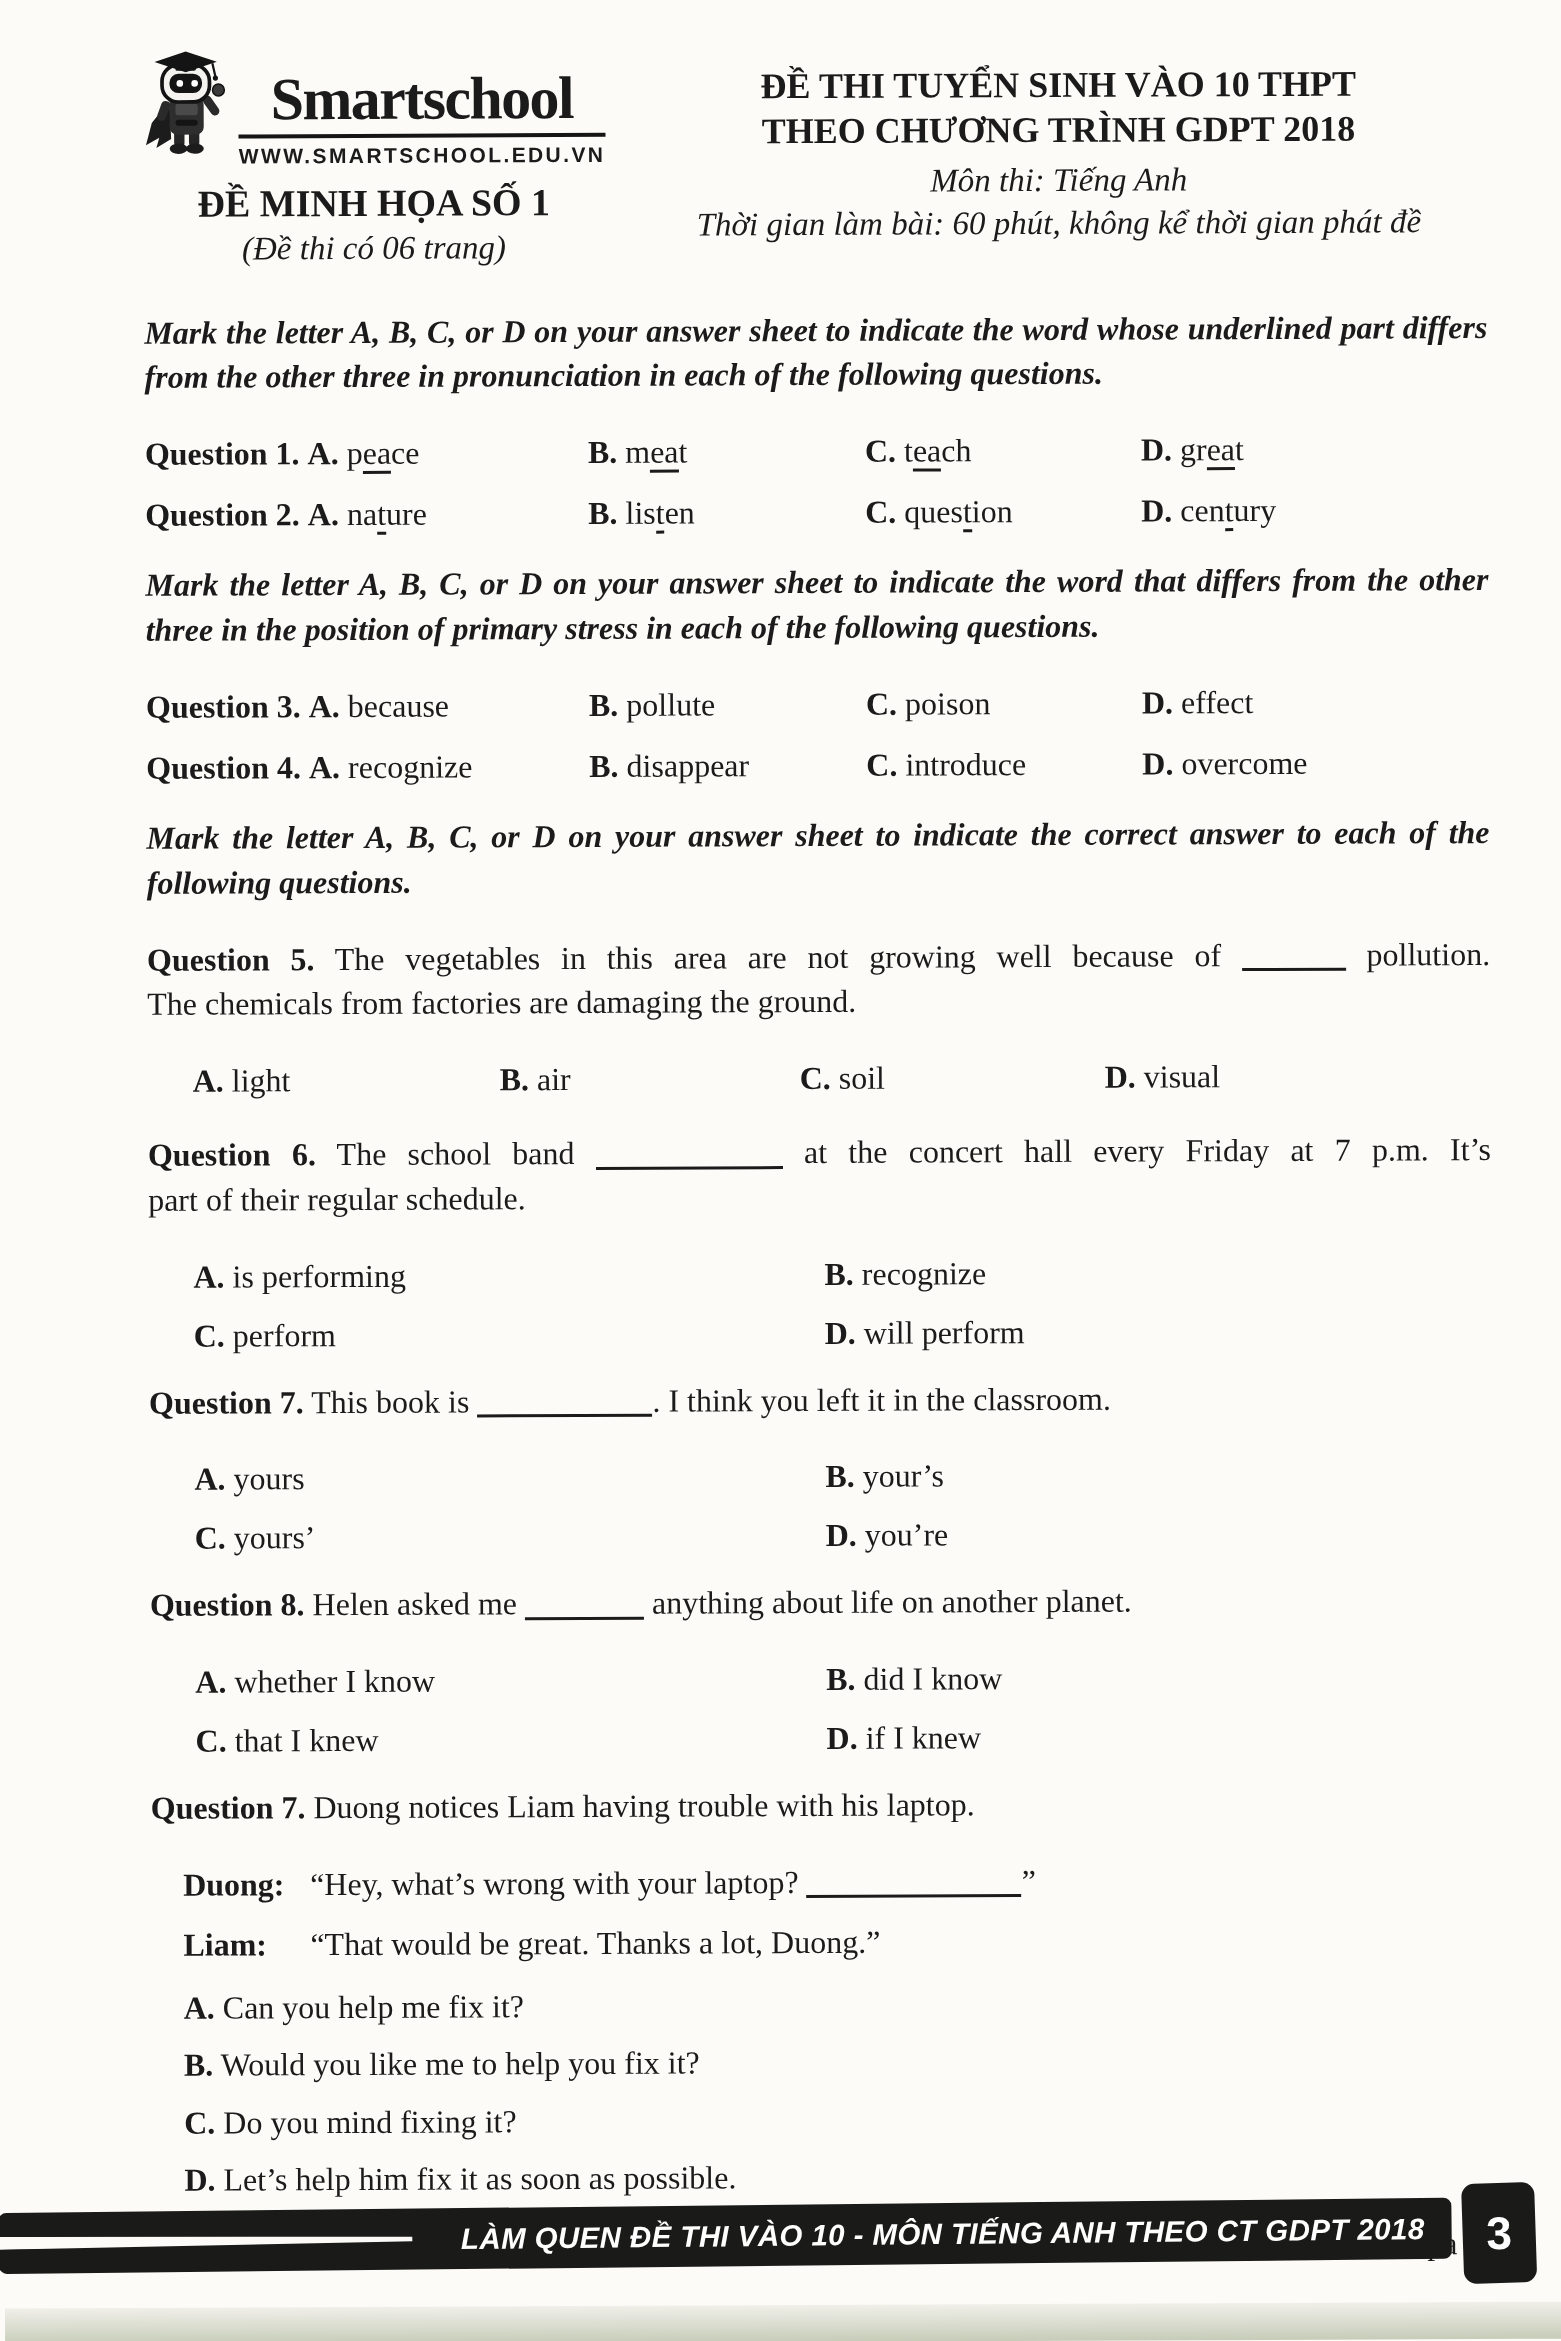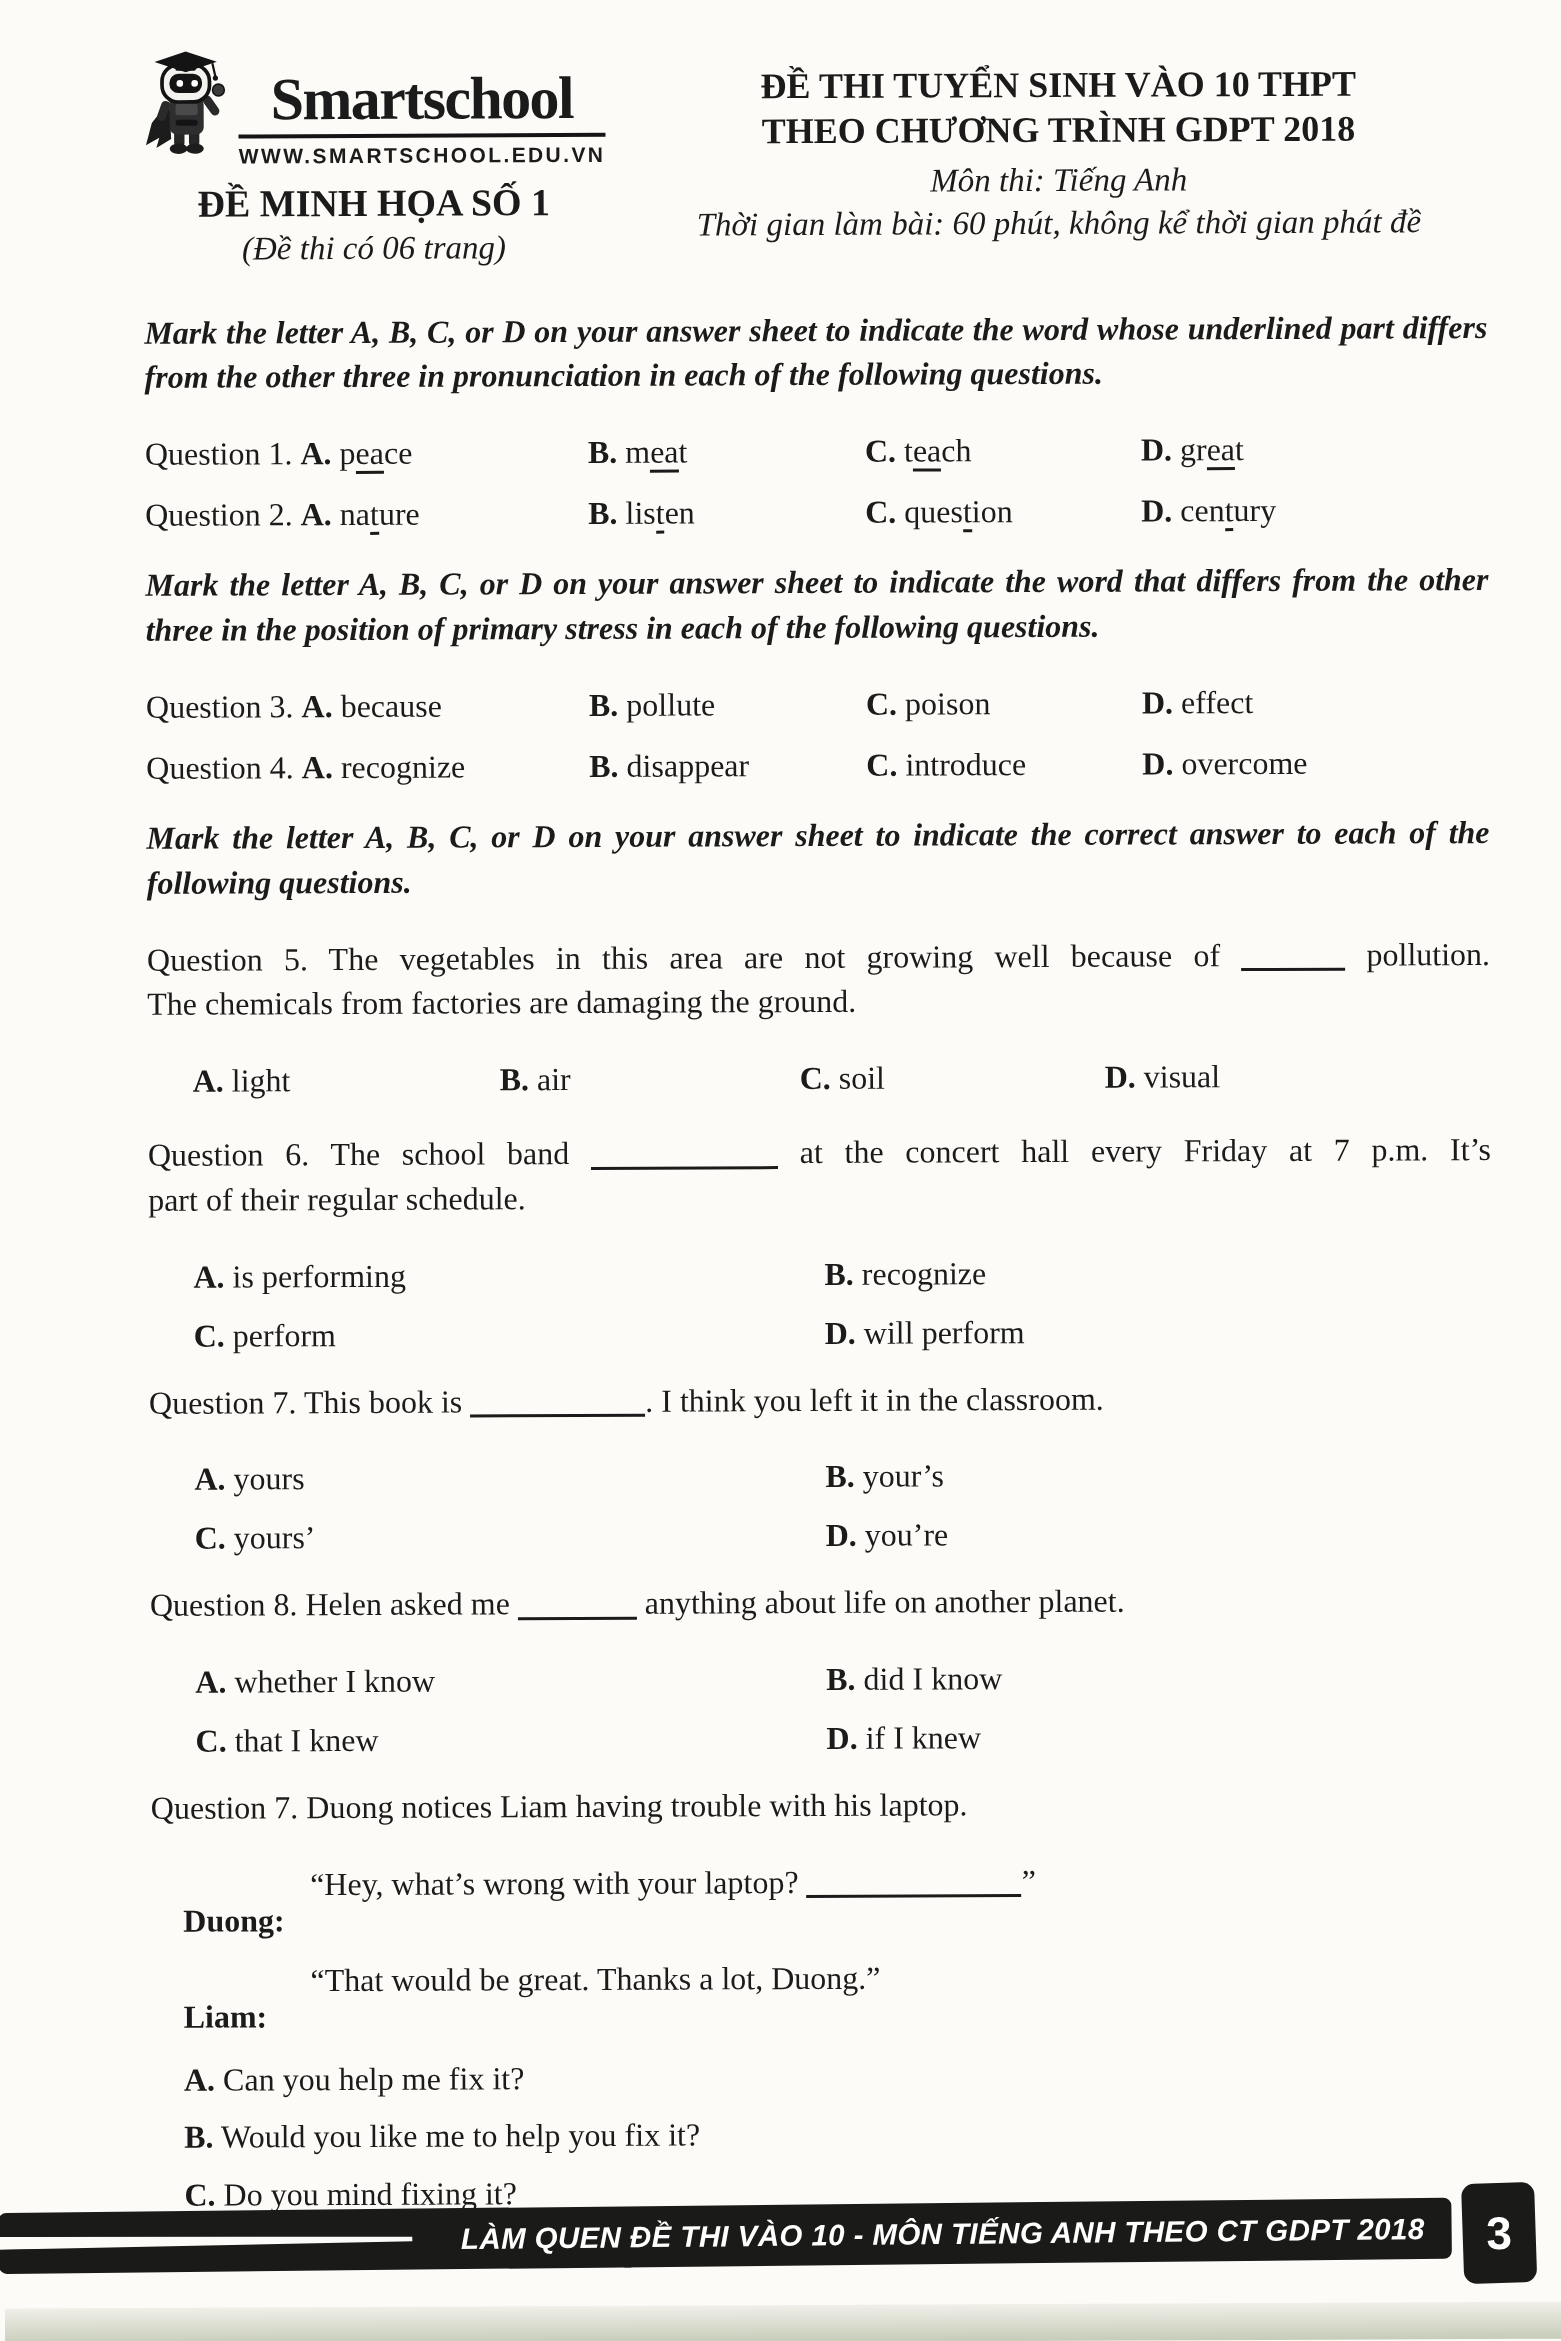--- a/index.html
+++ b/index.html
@@ -21,32 +21,32 @@
   .hdr-right{flex:1;text-align:center;padding-top:17.5px;}
   .t1,.t2{font-weight:bold;font-size:36px;line-height:1.25;}
   .subj{font-style:italic;font-size:33px;margin-top:9.6px;}
   .time{font-style:italic;font-size:33px;margin-top:6.4px;}
   
   .main{padding:17.5px 118px 0 148px;font-size:32px;line-height:1.4;}
   .instr{font-weight:bold;font-style:italic;margin-top:25.5px;text-align:justify;}
   .qrow4{display:grid;grid-template-columns:443px 277px 276px 1fr;margin-top:16px;}
   .optsrow{display:grid;grid-template-columns:307px 300px 305px 1fr;margin:12.7px 0 0 45px;}
   .optsrow2{display:grid;grid-template-columns:631px 1fr;margin:17.5px 0 0 45px;}
-  .qno{font-weight:normal;}
+  .qno{font-weight:bold;}
   .ol{font-weight:bold;}
   .stem{margin-top:22px;}
   .jline{display:block;text-align:justify;text-align-last:justify;}
   .nline{display:block;}
   .stem-lastjust{text-align:justify;text-align-last:justify;}
   .u{border-bottom:3.2px solid #1b1b1b;}
   .blank{display:inline-block;border-bottom:3.2px solid #1b1b1b;height:1em;margin-bottom:-5.6px;}
   .bk5{width:104px;} .bk6{width:187px;} .bk7{width:175px;} .bk8{width:119px;}
   .bk9{width:215px;} .bk10{width:108px;}
   .dlg{display:flex;margin:16px 0 0 32px;}
-  .spk{font-weight:bold;width:127px;flex:0 0 auto;margin-top:36px;}
+  .spk{font-weight:bold;width:127px;flex:0 0 auto;}
   .utt{flex:1;}
   .sopt{margin:12.7px 0 0 32px;}
   .sopt.first{margin-top:17.5px;}
   
   .ribbon{position:absolute;left:-6.4px;top:2205px;width:1453px;height:61px;background:#1a1a18;
           border-radius:8px;transform:rotate(-0.35deg);display:flex;align-items:center;
           justify-content:flex-end;padding-right:27px;box-sizing:border-box;color:#fff;
           font-family:"Liberation Sans","DejaVu Sans",sans-serif;font-weight:bold;font-style:italic;
           font-size:29.5px;letter-spacing:0.4px;}
   .ribbon::before{content:"";position:absolute;left:0;top:24px;width:414px;height:12.7px;

